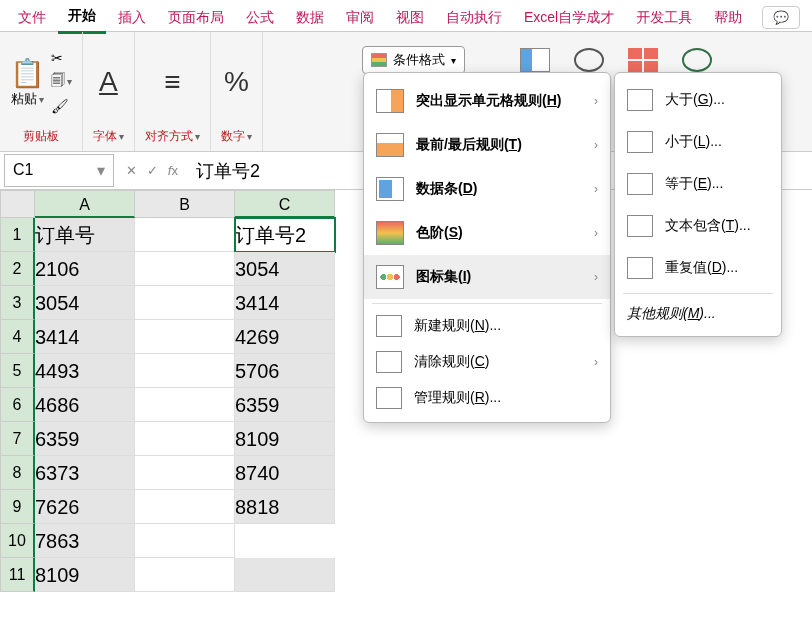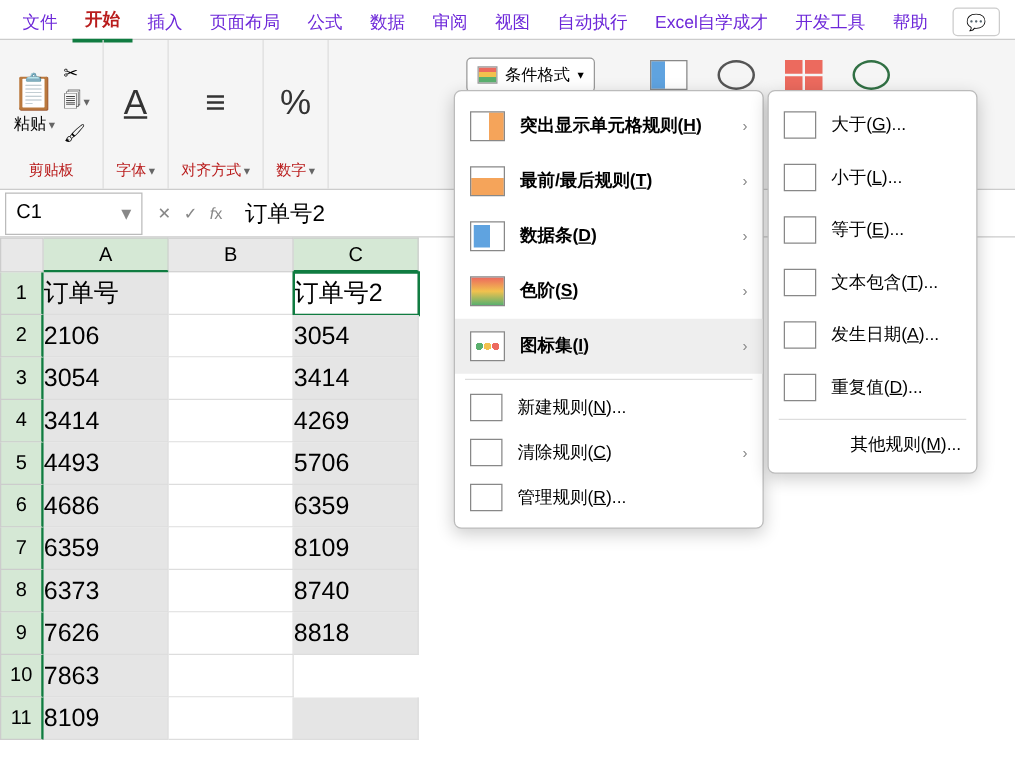--- a/index.html
+++ b/index.html
@@ -1,20 +1,20 @@
 <!DOCTYPE html>
 <html><head>
 <meta charset="utf-8">
 <style>
   * { box-sizing: border-box; margin: 0; padding: 0; }
   body { font-family: "Microsoft YaHei", sans-serif; font-size: 13px; background: #fff; width: 812px; height: 626px; overflow: hidden; position: relative; }
   
   .tabs { display: flex; align-items: center; padding: 4px 8px 0; gap: 2px; border-bottom: 1px solid #ccc; height: 32px; }
-  .tab { padding: 6px 10px; cursor: pointer; color: #6d28d9; font-size: 14px; }
-  .tab.active { color: #b91c1c; font-weight: bold; border-bottom: 3px solid #107c41; }
+  .tab { padding: 6px 10px; cursor: pointer; color: #be185d; font-size: 14px; }
+  .tab.active { color: #000000; font-weight: bold; border-bottom: 3px solid #107c41; }
   .tab-icon { border: 1px solid #ccc; border-radius: 4px; padding: 3px 10px; margin-left: 8px; }
   
   .ribbon { display: flex; background: #f5f5f5; height: 120px; border-bottom: 1px solid #ccc; }
   .rgroup { display: flex; flex-direction: column; align-items: center; padding: 6px 10px; border-right: 1px solid #ddd; justify-content: space-between; }
   .rgroup-label { font-size: 12px; color: #b91c1c; margin-top: 2px; }
   .rgroup-body { display: flex; align-items: center; gap: 6px; flex: 1; }
   .big-icon { font-size: 28px; color: #333; }
   .mini-col { display: flex; flex-direction: column; gap: 4px; font-size: 14px; }
   .caret-dn::after { content: "▾"; font-size: 10px; margin-left: 2px; color: #666; }
   
@@ -27,21 +27,21 @@
   .colhead { width: 100px; height: 28px; background: #e8e8e8; border: 1px solid #ccc; border-left: none; text-align: center; line-height: 28px; font-size: 16px; }
   .colhead.sel { background: #d5e8d5; border-bottom: 2px solid #107c41; }
   .rows { display: flex; flex-direction: column; }
   .row { display: flex; }
   .rowhead { width: 35px; height: 34px; background: #e8e8e8; border: 1px solid #ccc; border-top: none; text-align: center; line-height: 34px; font-size: 16px; }
   .rowhead.sel { background: #d5e8d5; border-right: 2px solid #107c41; }
   .cell { width: 100px; height: 34px; border: 1px solid #ddd; border-top: none; border-left: none; text-align: left; line-height: 34px; font-size: 20px; background: #fff; }
   .cell.selA, .cell.selC { background: #e5e5e5; }
   .cell.active { background: #fff; outline: 2px solid #107c41; outline-offset: -1px; }
   
-  .cf-btn { position: absolute; top: 46px; left: 373px; border: 1px solid #999; background: #fff; padding: 4px 8px; border-radius: 4px; display: flex; align-items: center; gap: 6px; font-size: 13px; }
+  .cf-btn { position: absolute; top: 46px; left: 362px; border: 1px solid #999; background: #fff; padding: 4px 8px; border-radius: 4px; display: flex; align-items: center; gap: 6px; font-size: 13px; }
   .cf-btn .swatch { width: 16px; height: 14px; background: linear-gradient(#ec6a5e 33%, #f2c14e 33% 66%, #5ab06e 66%); border: 1px solid #999; }
   
   .menu { position: absolute; background: #fff; border: 1px solid #bbb; border-radius: 6px; box-shadow: 0 4px 14px rgba(0,0,0,.2); padding: 6px 0; }
   .menu1 { top: 72px; left: 363px; width: 248px; }
   .menu2 { top: 72px; left: 614px; width: 168px; }
   .mitem { display: flex; align-items: center; padding: 10px 12px; gap: 12px; cursor: pointer; font-size: 14px; }
   .mitem:hover, .mitem.hover { background: #eee; }
   .mitem .arrow { margin-left: auto; color: #888; font-size: 12px; }
   .micon { width: 28px; height: 24px; border: 1px solid #888; position: relative; flex-shrink: 0; background: #fff; }
   .micon::before { content: ""; position: absolute; inset: 2px; }
@@ -279,23 +279,19 @@
     <div class="mitem">
       <div class="micon small"></div>
       <span>等于(<span class="u">E</span>)...</span>
     </div>
     <div class="mitem">
       <div class="micon small"></div>
       <span>文本包含(<span class="u">T</span>)...</span>
     </div>
     <div class="mitem">
       <div class="micon small"></div>
-      <span>发生日期(<span class="u">A</span>)...</span>
-    </div>
-    <div class="mitem">
-      <div class="micon small"></div>
       <span>重复值(<span class="u">D</span>)...</span>
     </div>
     <div class="msep"></div>
-    <div class="mitem compact" style="justify-content: flex-end;">
+    <div class="mitem compact" style="justify-content: flex-start; font-style: italic;">
       <span>其他规则(<span class="u">M</span>)...</span>
     </div>
   </div>
 
 </body></html>

